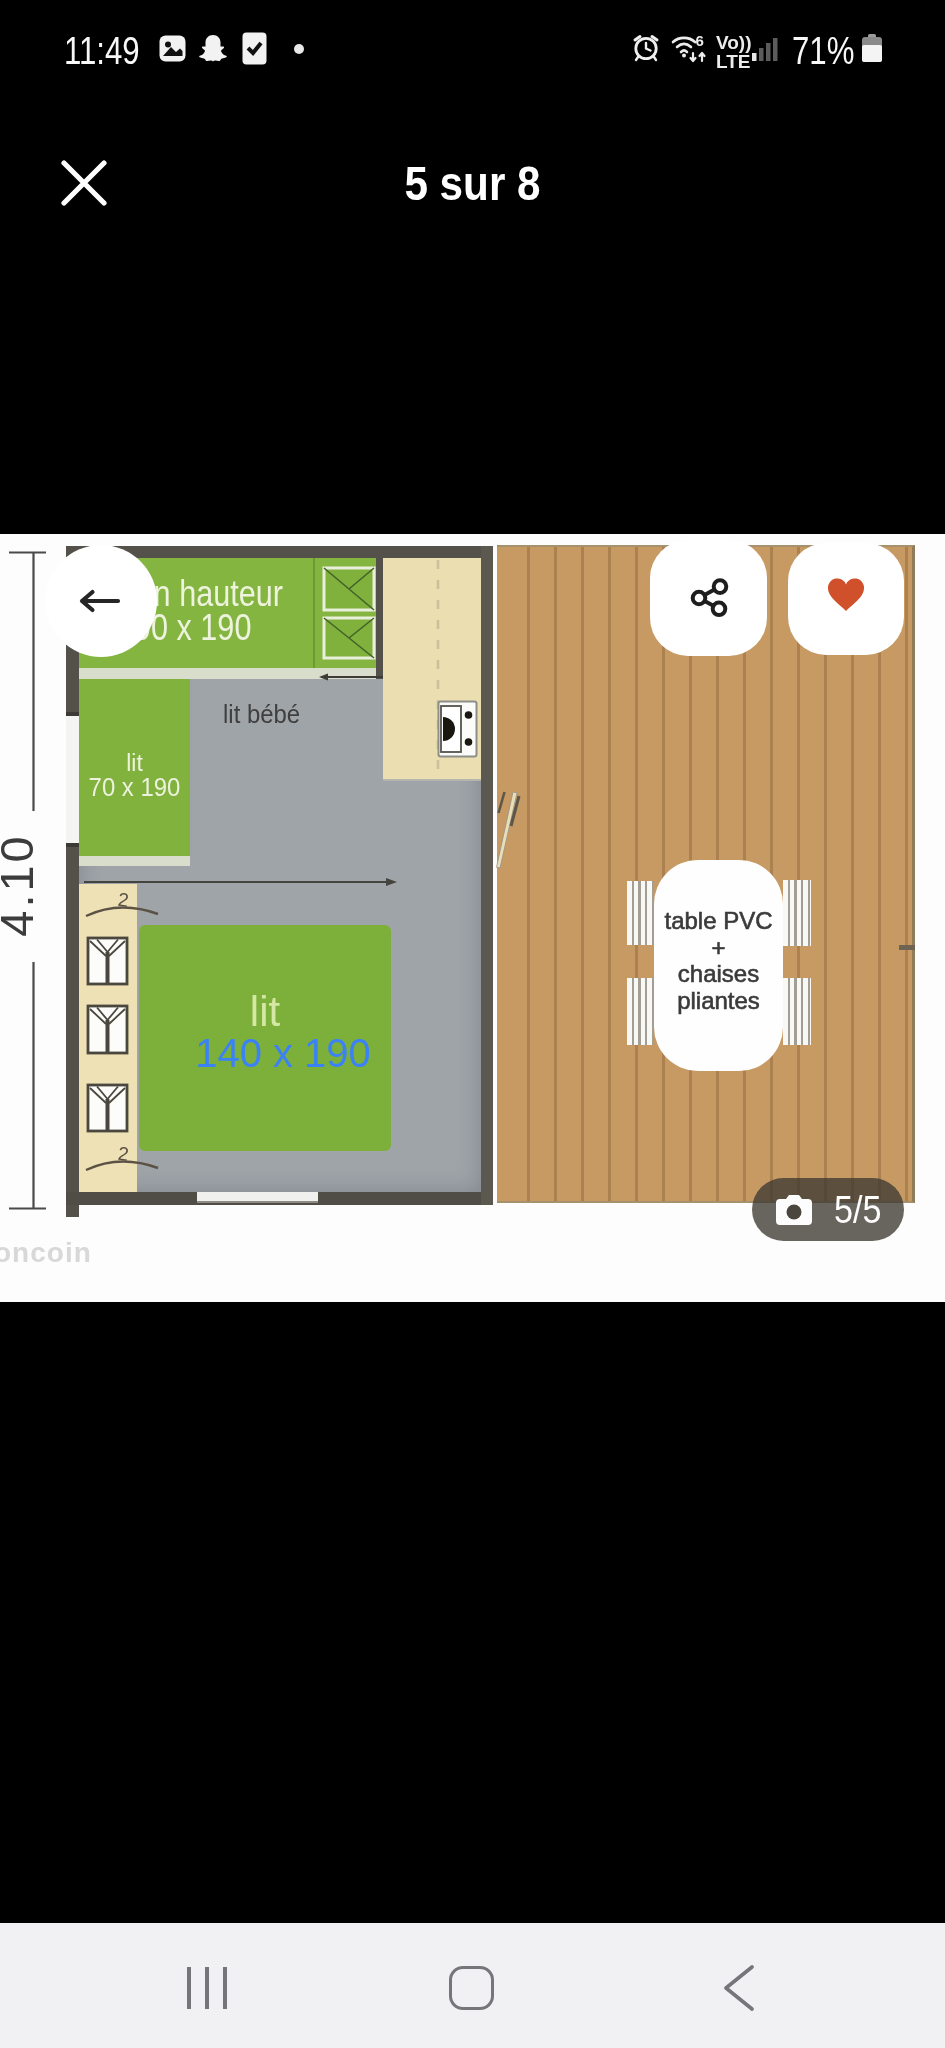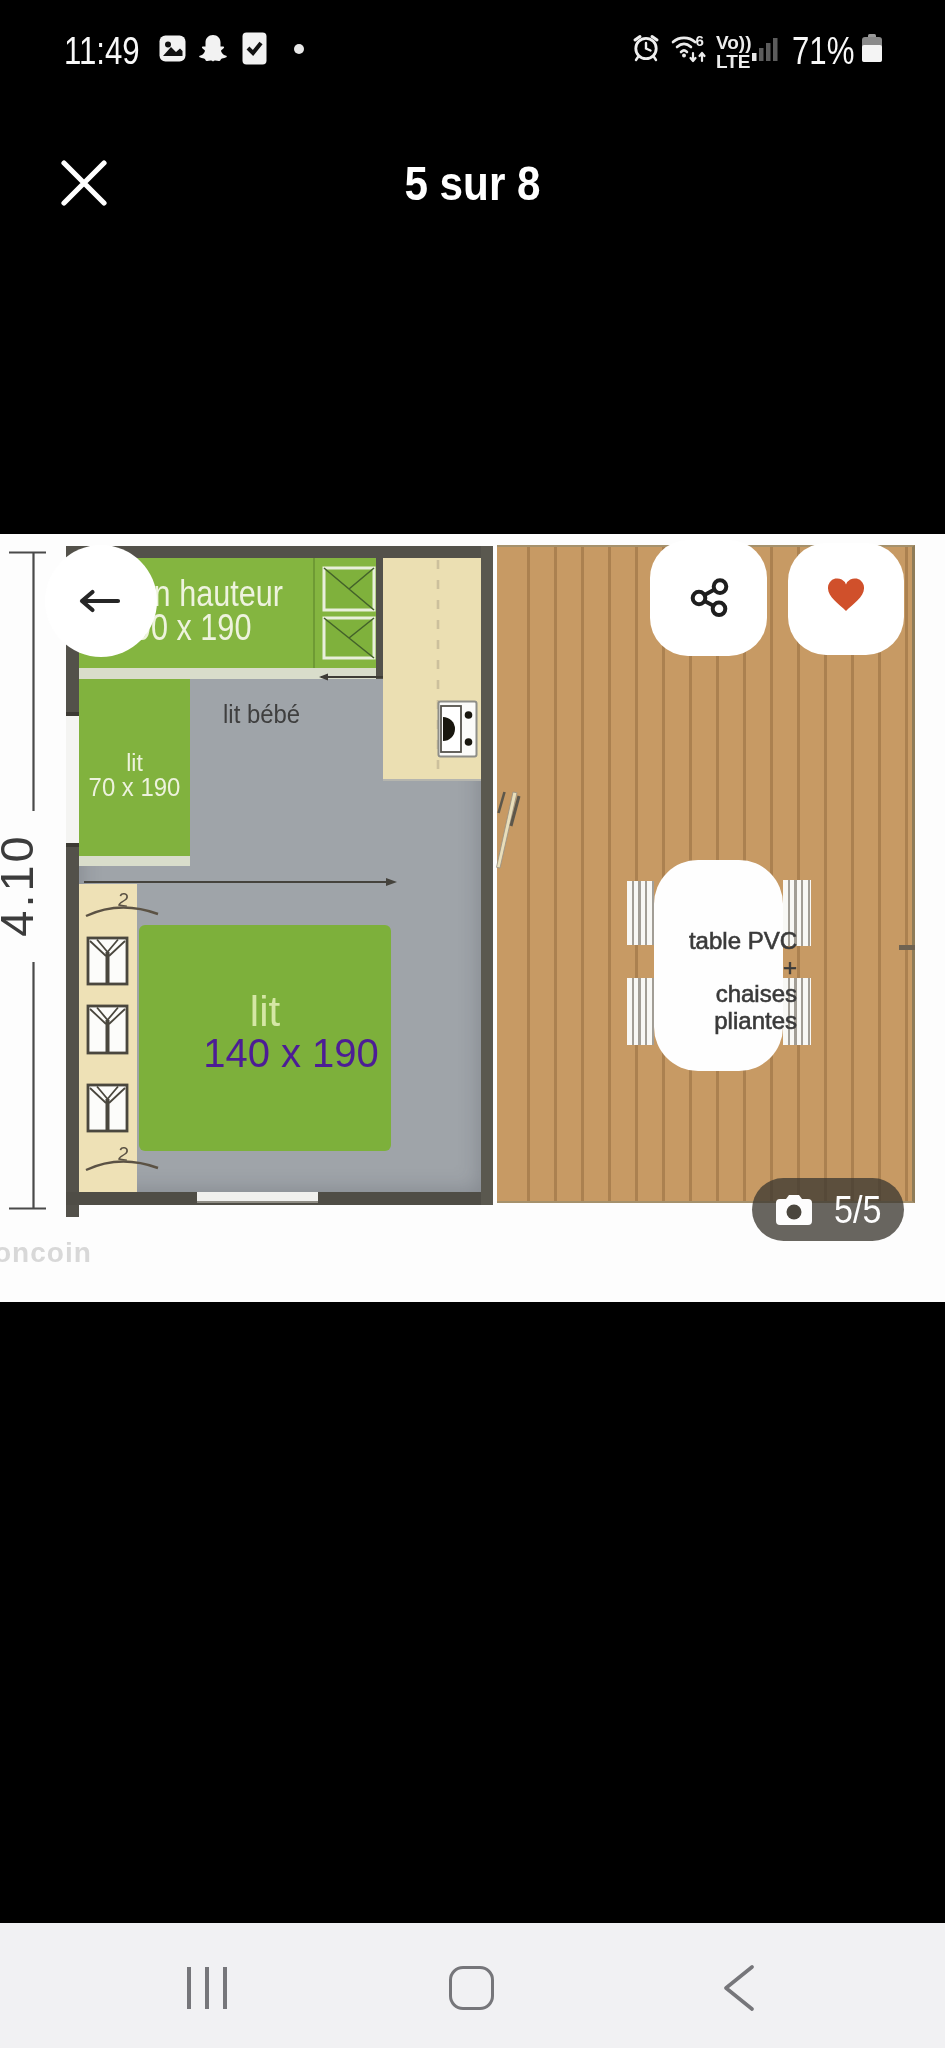--- a/index.html
+++ b/index.html
@@ -164,39 +164,39 @@
       <g transform="translate(0 147)">
         <rect x="2" y="2" width="39" height="46" fill="#fcfcfa" stroke-width="2.8"></rect>
         <rect x="19.5" y="16" width="4" height="32" fill="#4a473e" stroke="none"></rect>
         <path d="M4 5 L20 20 M11 3.5 L21.5 16 M39 5 L23 20 M32 3.5 L21.5 16" stroke-width="1.8" fill="none"></path>
       </g>
     </g>
   </svg>
 
   <div class="abs" style="left:139px;top:391px;width:252px;height:226px;background:#7db03b;border-radius:6px;"></div>
   <div class="abs" style="left:139px;top:454px;width:252px;text-align:center;font-size:42px;color:#d5e7a5;">lit</div>
-  <div class="abs" style="left:139px;top:497px;width:288px;text-align:center;font-size:40px;color:#4c1d95;margin-left:8px;">140 x 190</div>
+  <div class="abs" style="left:139px;top:497px;width:288px;text-align:center;font-size:40px;color:#3b82f6;">140 x 190</div>
 
   <div class="abs" style="left:197px;top:658px;width:121px;height:11px;background:#f0f0ee;border-bottom:2px solid #8e8c84;box-sizing:border-box;"></div>
 
   <svg class="abs" style="left:490px;top:252px;" width="40" height="90" viewBox="0 0 40 90">
     <path d="M23 6 L27 6.8 L10 82 L6.5 81.3 Z" fill="#e9deba" stroke="#979184" stroke-width="0.8"></path>
     <path d="M14.5 6 L8.5 27" stroke="#5d574b" stroke-width="2.6"></path>
     <path d="M29 10 L21 40" stroke="#5d574b" stroke-width="3"></path>
   </svg>
 
   <div class="abs" style="left:627px;top:347px;width:27px;height:64px;background:repeating-linear-gradient(90deg,#f8f8f5 0 4.5px,#a29e96 4.5px 6.8px);"></div>
   <div class="abs" style="left:627px;top:444px;width:27px;height:67px;background:repeating-linear-gradient(90deg,#f8f8f5 0 4.5px,#a29e96 4.5px 6.8px);"></div>
   <div class="abs" style="left:783px;top:346px;width:28px;height:66px;background:repeating-linear-gradient(90deg,#f8f8f5 0 4.5px,#a29e96 4.5px 6.8px);"></div>
   <div class="abs" style="left:783px;top:444px;width:28px;height:67px;background:repeating-linear-gradient(90deg,#f8f8f5 0 4.5px,#a29e96 4.5px 6.8px);"></div>
 
   <div class="abs" style="left:899px;top:411px;width:16px;height:5px;background:#6f6352;"></div>
 
   <div class="abs" style="left:654px;top:326px;width:129px;height:211px;background:#fefefe;border-radius:44px;"></div>
-  <div class="abs" style="left:640px;top:394px;width:157px;text-align:right;font-size:24px;color:#3a3a3a;line-height:26.5px;-webkit-text-stroke:0.6px #3a3a3a;">table PVC<br>+<br>chaises<br>pliantes</div>
+  <div class="abs" style="left:640px;top:374px;width:157px;text-align:center;font-size:24px;color:#3a3a3a;line-height:26.5px;-webkit-text-stroke:0.6px #3a3a3a;">table PVC<br>+<br>chaises<br>pliantes</div>
 
   <div class="abs" style="left:45px;top:11px;width:112px;height:112px;border-radius:50%;background:#fff;"></div>
   <svg class="abs" style="left:74px;top:51px;" width="50" height="32" viewBox="0 0 50 32">
     <path d="M8 16 L44 16 M18.5 7 L8 16 L18.5 25" fill="none" stroke="#262626" stroke-width="4.2" stroke-linecap="round" stroke-linejoin="round"></path>
   </svg>
 
   <div class="abs" style="left:650px;top:6px;width:117px;height:116px;border-radius:38px;background:#fff;"></div>
   <svg class="abs" style="left:683px;top:40px;" width="52" height="48" viewBox="0 0 52 48">
     <g stroke="#1e1e1e" stroke-width="4">
       <path d="M16 24 L37 12.6 M16 24 L36 34.8" fill="none"></path>

